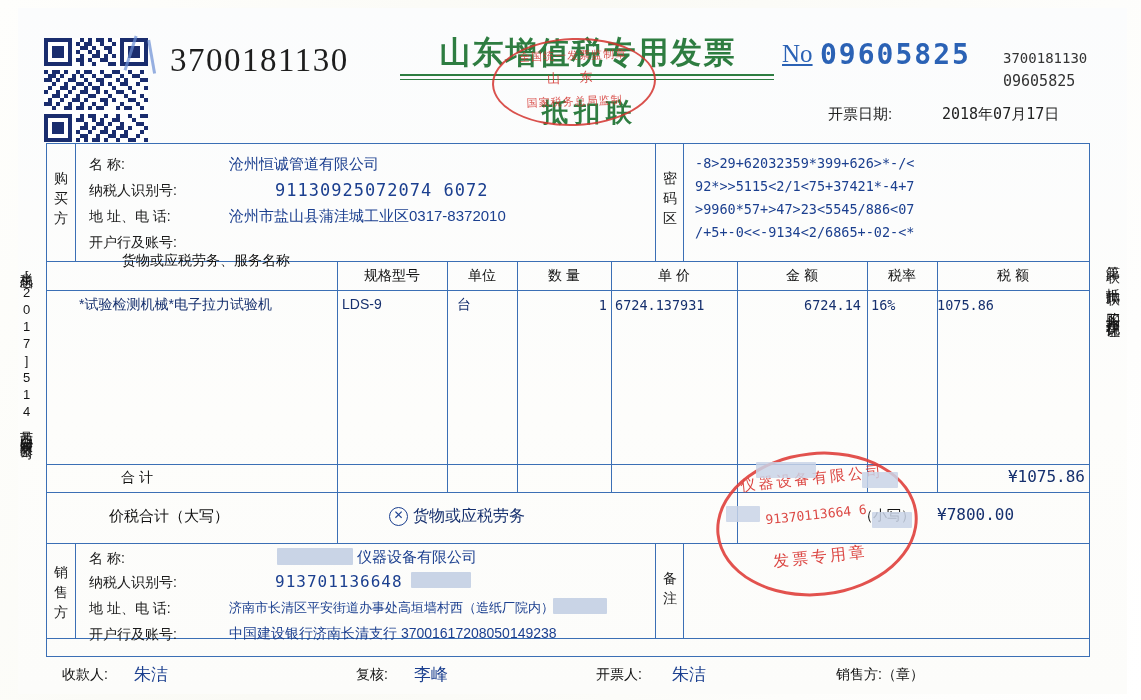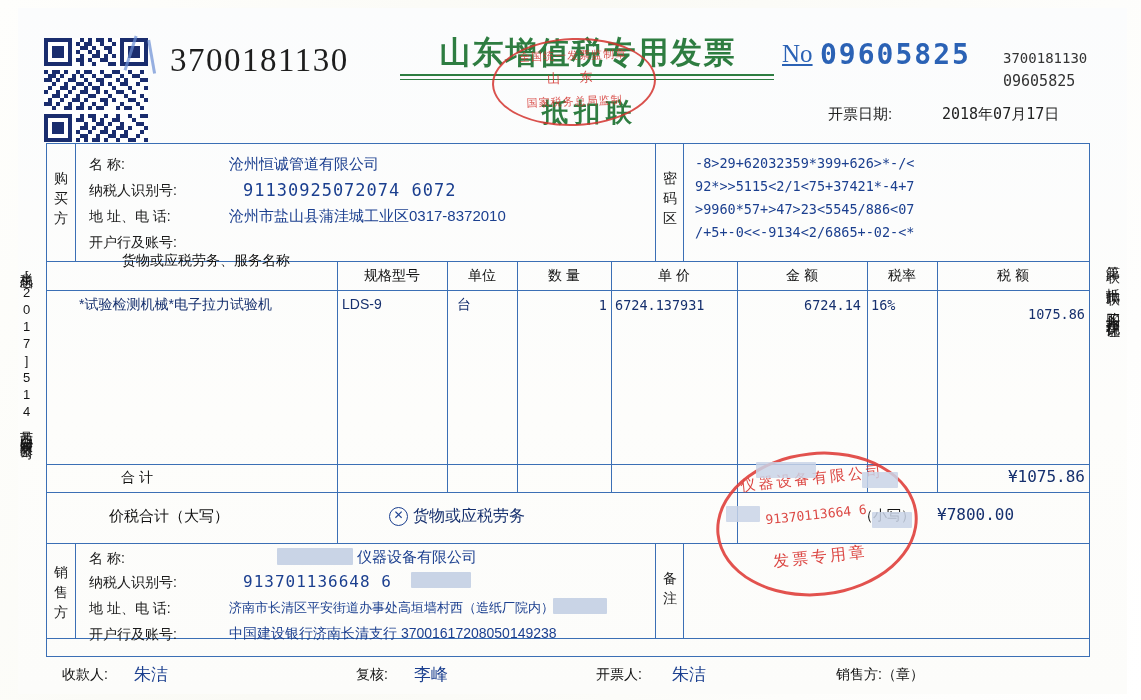--- a/index.html
+++ b/index.html
@@ -98,21 +98,21 @@
   .row-line{position:absolute;left:0;right:0;height:0;border-top:1px solid #3b6fb5;}
   .col-line{position:absolute;top:0;bottom:0;width:0;border-left:1px solid #3b6fb5;}
 
   .side-lbl{
     position:absolute;width:26px;text-align:center;
     font-size:14px;line-height:20px;color:#1c1c1c;
   }
 
   .f-label{position:absolute;font-size:14px;color:#1a1a1a;white-space:nowrap;}
   .f-val{position:absolute;font-size:15px;color:#1b3f8f;white-space:nowrap;font-family:Liberation Sans, sans-serif;}
-  .mono{font-family:"DejaVu Sans Mono","Liberation Mono",monospace;}
+  .mono{font-family:"DejaVu Sans Mono","Liberation Mono",monospace;margin-left:32px;}
 
   .cipher{
     position:absolute;font-size:13.5px;line-height:19px;color:#1b3f8f;
     font-family:"DejaVu Sans Mono","Liberation Mono",monospace;
     white-space:pre;
   }
 
   .colhdr{
     position:absolute;font-size:14px;color:#111;text-align:center;white-space:nowrap;
   }
@@ -421,21 +421,21 @@
     <div class="colhdr" style="left:820px;top:123px;width:70px">税率</div>
     <div class="colhdr" style="left:890px;top:123px;width:152px">税    额</div>
 
     <div class="cell" style="left:32px;top:152px">*试验检测机械*电子拉力试验机</div>
     <div class="cell" style="left:295px;top:152px">LDS-9</div>
     <div class="cell" style="left:410px;top:152px">台</div>
     <div class="cell cell-mono" style="left:470px;top:153px;width:90px;text-align:right">1</div>
     <div class="cell cell-mono" style="left:568px;top:153px">6724.137931</div>
     <div class="cell cell-mono" style="left:690px;top:153px;width:124px;text-align:right">6724.14</div>
     <div class="cell cell-mono" style="left:824px;top:153px">16%</div>
-    <div class="cell cell-mono" style="left:890px;top:162px;width:148px;text-align:right">1075.86</div>
+    <div class="cell cell-mono" style="left:890px;top:153px;width:148px;text-align:left">1075.86</div>
 
     <div class="cell" style="left:74px;top:325px;font-size:14px;color:#111">合        计</div>
     <div class="cell cell-mono" style="left:690px;top:325px;width:124px;text-align:right;font-size:15px"></div>
     <div class="cell cell-mono" style="left:890px;top:323px;width:148px;text-align:right;font-size:16px">¥1075.86</div>
 
     <div class="cell" style="left:62px;top:363px;font-size:15px;color:#111">价税合计（大写）</div>
     <div class="x-circle" style="left:342px;top:363px">✕</div>
     <div class="cell" style="left:366px;top:362px;font-size:16px">货物或应税劳务</div>
     <div class="cell" style="left:812px;top:363px;font-size:14px;color:#111">（小写）</div>
     <div class="cell cell-mono" style="left:890px;top:361px;font-size:16px">¥7800.00</div>

